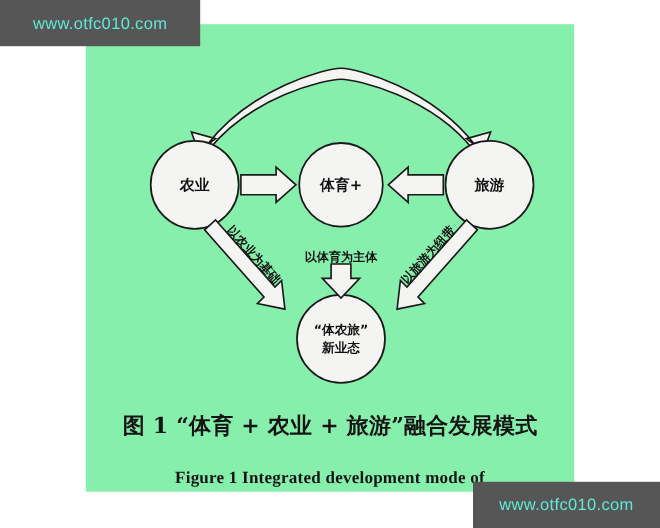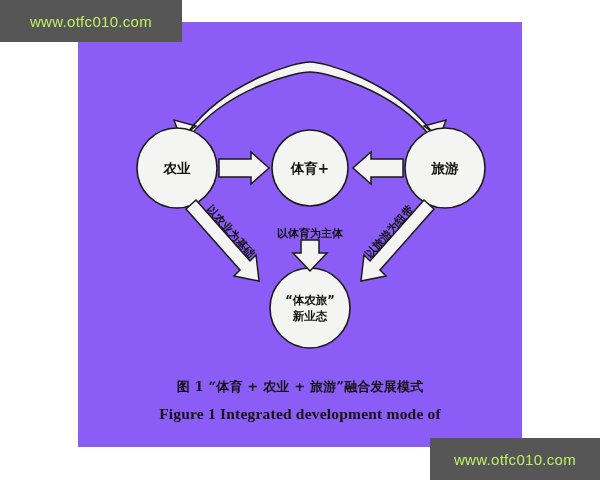--- a/index.html
+++ b/index.html
@@ -15,21 +15,21 @@
     overflow: hidden;
   }
 
   
   #figure-panel {
     position: absolute;
     left: 78px;
     top: 22px;
     width: 444px;
     height: 425px;
-    background: #8b5cf6;
+    background: #86efac;
   }
 
   
   #diagram-svg {
     position: absolute;
     left: 0;
     top: 0;
     width: 444px;
     height: 425px;
     display: block;
@@ -77,39 +77,40 @@
     width: 444px;
     text-align: center;
   }
   .caption-line {
     font-family: "DejaVu Serif", serif;
     font-weight: 700;
     color: #141414;
     letter-spacing: 0.2px;
   }
   #caption-cn {
-    font-size: 13px;
+    font-size: 20px;
     line-height: 26px;
   }
   #caption-en-1 {
     font-family: "Liberation Serif", serif;
     font-size: 15.5px;
     line-height: 28px;
+    margin-top: 21px;
   }
   #caption-en-2 {
     font-family: "Liberation Serif", serif;
     font-size: 15.5px;
     line-height: 26px;
   }
 
   
   .watermark {
     position: absolute;
     background: #565656;
-    color: #bef264;
+    color: #5eead4;
     font-family: "Liberation Sans", sans-serif;
     font-size: 15px;
     letter-spacing: 0.3px;
     display: flex;
     align-items: center;
     justify-content: center;
     white-space: nowrap;
   }
   #watermark-top-left {
     left: 0px;

